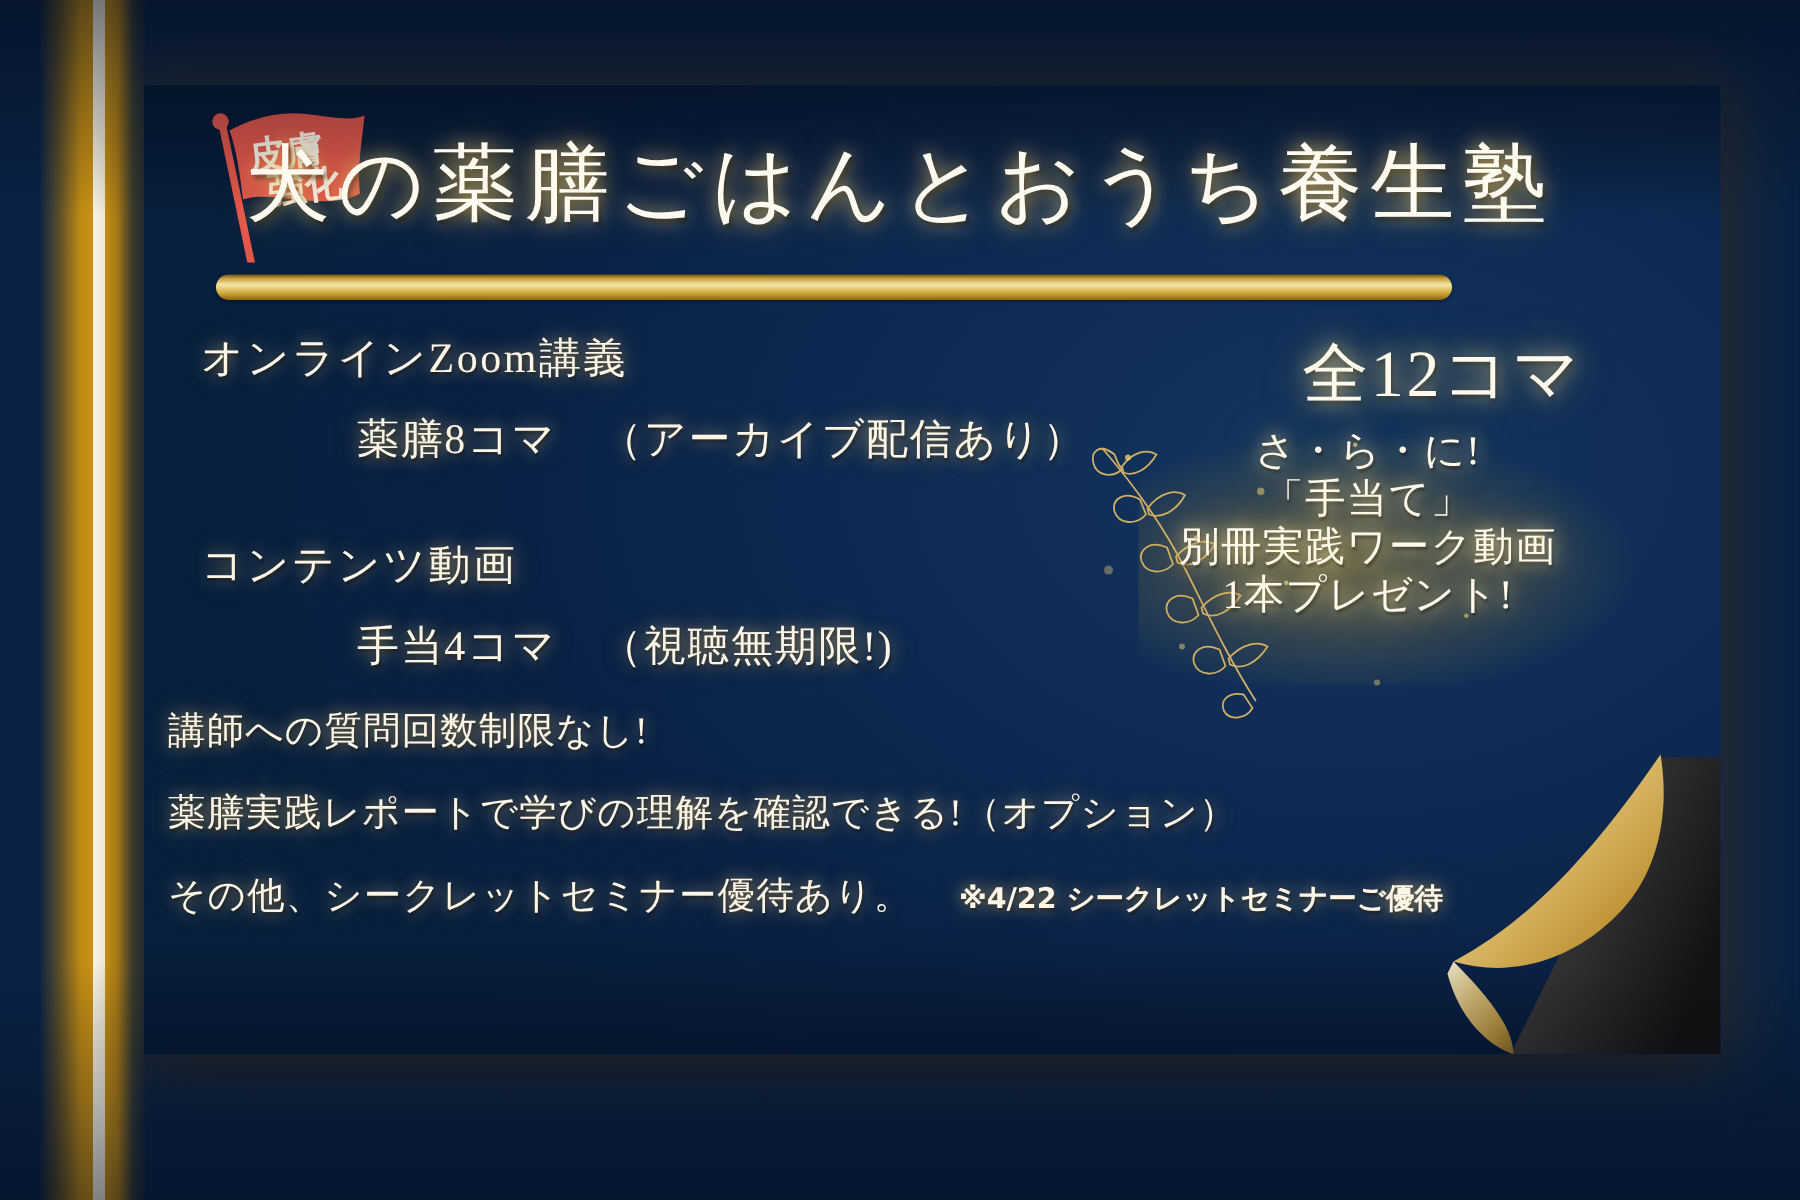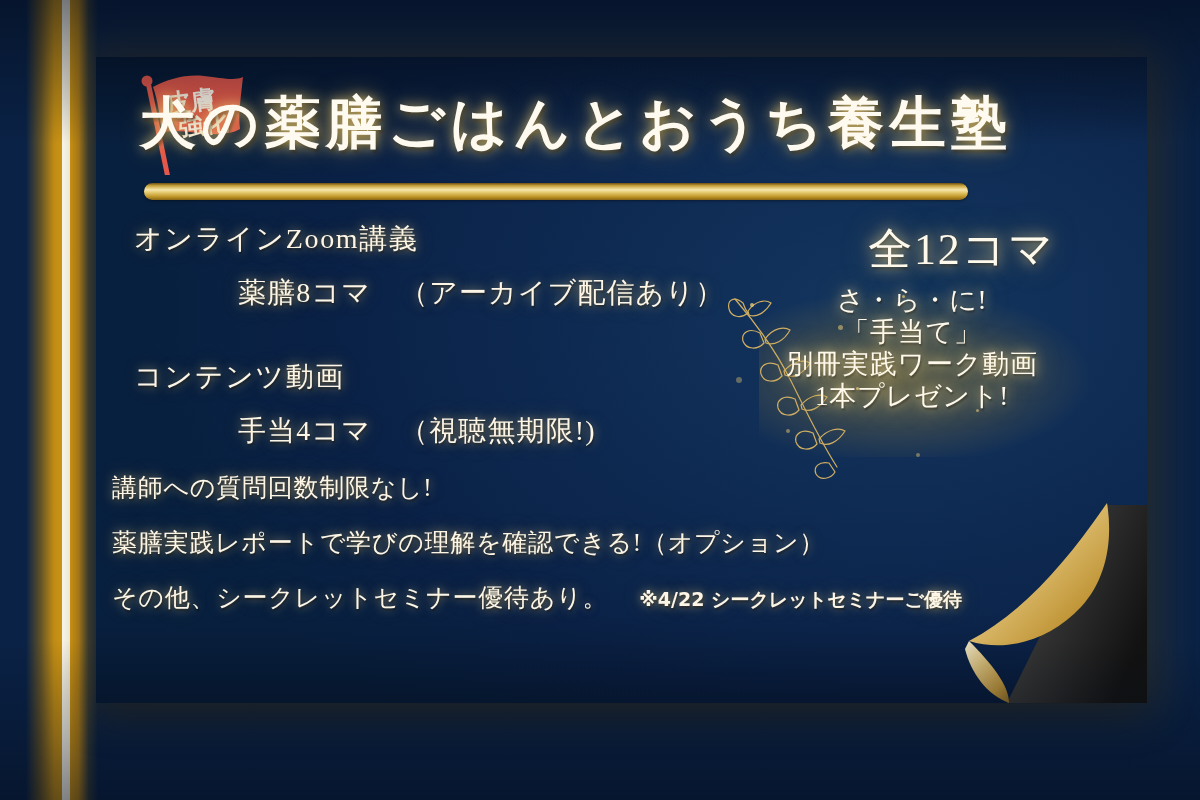--- a/index.html
+++ b/index.html
@@ -76,28 +76,29 @@
   #title-wrap{ position:absolute; left:44px; top:38px; width:980px; }
   .title-bar{
     position:absolute; left:4px; top:88px; width:824px; height:17px;
     border-radius:9px;
     background:linear-gradient(180deg,#6d4f10 0%,#c9a23a 18%,#f4e2a0 42%,#e2c濃 55%,#d9b martial 60%,#c29a2c 78%,#8c6712 100%);
     background-image:linear-gradient(180deg,#6e5011 0%,#c8a23b 16%,#f6e6ab 40%,#e4c96f 56%,#c59c2d 78%,#8b6612 100%);
     box-shadow:0 1px 3px rgba(0,0,0,.4);
   }
   h1.title{
     position:relative; z-index:2;
-    font-size:56px; font-weight:700; line-height:1;
+    font-size:56px; font-weight:400; line-height:1;
     letter-spacing:.10em;
     color:#fffaf0;
     white-space:nowrap;
     text-shadow:
       0 0 12px rgba(247,214,120,.75),
       0 0 26px rgba(214,168,60,.45),
       2px 3px 3px rgba(0,0,0,.55);
+    margin-left: 24px;
   }
   #kpi{
     position:absolute; right:92px; top:163px;
     font-size:44px; letter-spacing:.04em;
     color:#fff9ec;
     text-shadow:
       0 0 14px rgba(250,222,140,.9),
       0 0 30px rgba(220,176,70,.5),
       1px 2px 3px rgba(0,0,0,.5);
   }

